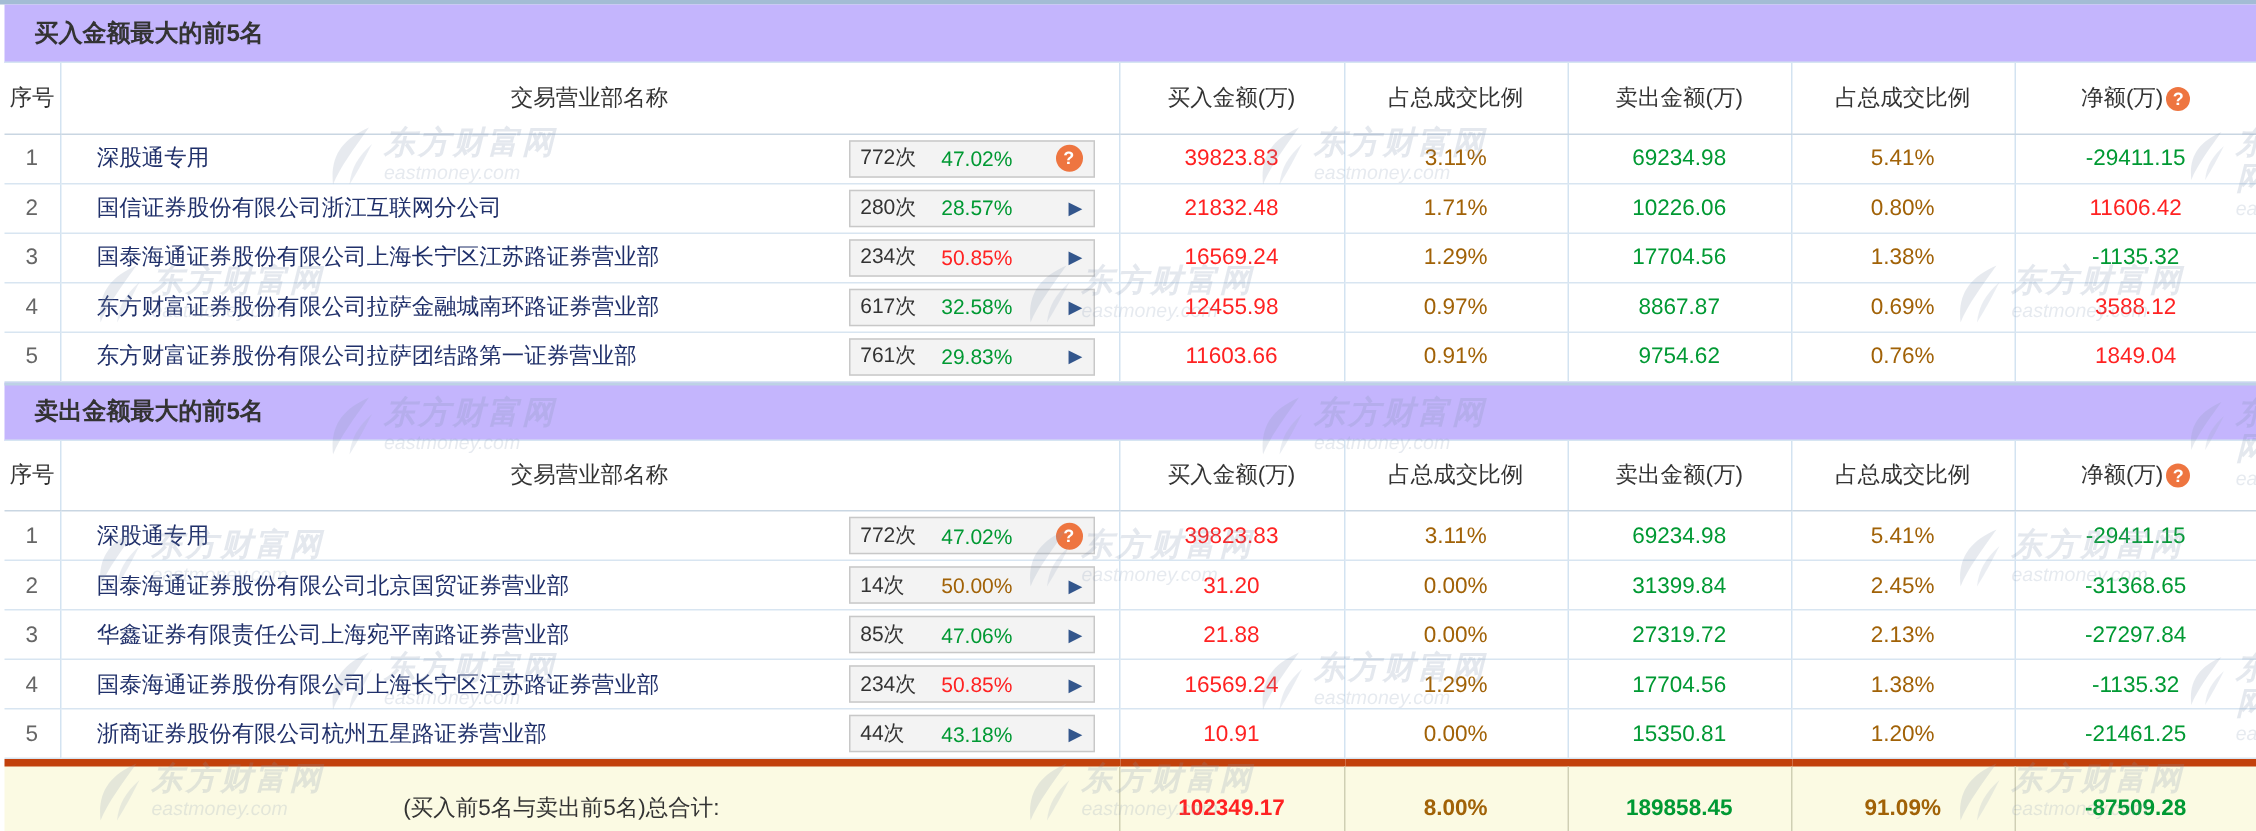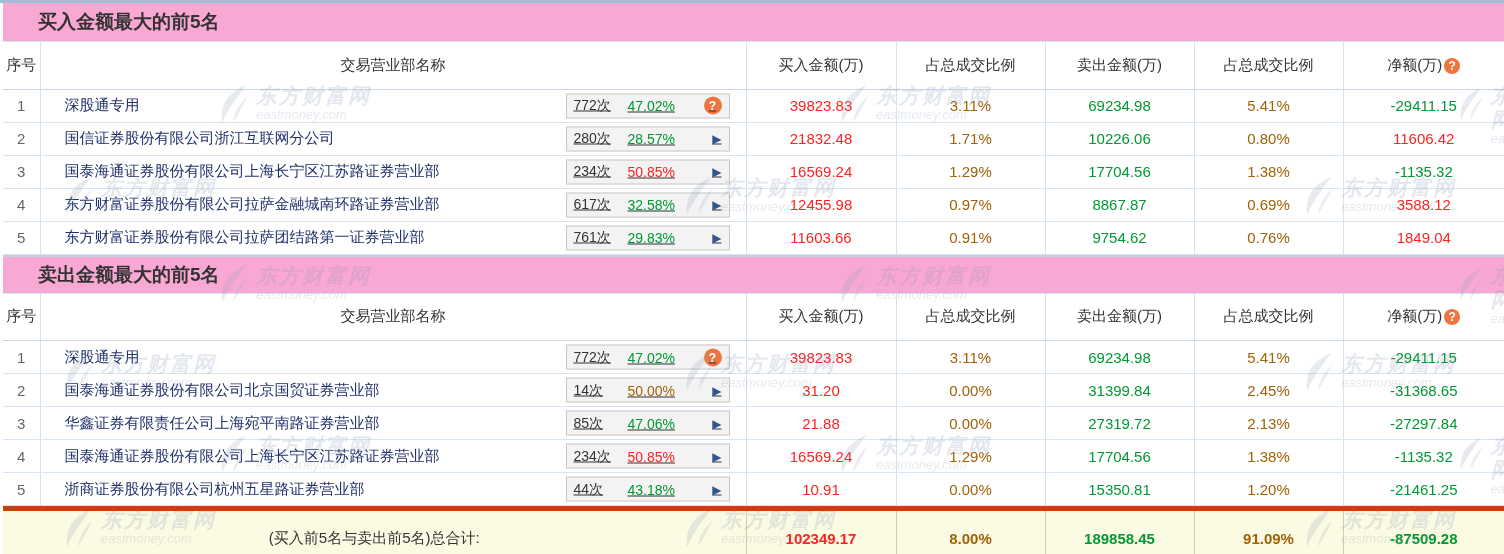--- a/index.html
+++ b/index.html
@@ -5,23 +5,23 @@
   * { box-sizing: border-box; }
   html,body { margin:0; padding:0; }
   body {
     width:1504px; height:554px; overflow:hidden; position:relative;
     background:#fff; font-family:"Liberation Sans","DejaVu Sans",sans-serif; color:#333;
   }
   .page { position:relative; border-top:3px solid #a3bcd4; padding-left:3px; z-index:1; }
 
   
   .band {
-    height:39px; background:#f9a8d4; border-bottom:1px solid #d6e5f2;
-    display:flex; align-items:center; padding-left:35px;
-    font-size:19px; font-weight:bold; color:#333;
+    height:39px; background:#c4b5fd; border-bottom:1px solid #d6e5f2;
+    display:flex; align-items:center; padding-left:20px;
+    font-size:16px; font-weight:bold; color:#333;
   }
   .band.second { border-top:2px solid #bdd2e5; }
 
   table { width:1501px; border-collapse:collapse; table-layout:fixed; }
   col.c-no   { width:37px; }
   col.c-name { width:706px; }
   col.c-v1   { width:150px; }
   col.c-v2   { width:149px; }
   col.c-v3   { width:149px; }
   col.c-v4   { width:149px; }
@@ -38,21 +38,21 @@
     border-bottom:1px solid #d8e5f1; border-right:1px solid #d3e3f1;
   }
   tbody td:last-child { border-right:none;margin-left:32px; }
   td.no-cell { color:#666; }
   td.name-cell { text-align:left; padding-left:24px; position:relative; }
   .branch-name { color:#20306a; cursor:pointer; }
 
   .badge {
     position:absolute; right:16px; top:50%; transform:translateY(-50%);
     width:164px; height:25px; background:#f3f3f3; border:1px solid #c8c8c8;
-    display:flex; align-items:center; padding:0 7px; font-size:14px; cursor:pointer;text-decoration:underline;
+    display:flex; align-items:center; padding:0 7px; font-size:14px; cursor:pointer;
   }
   .badge .cnt { color:#333; min-width:46px; text-align:left; }
   .badge .pct { flex:1; text-align:left; margin-left:8px; }
   .help-icon {
     display:inline-block; width:18px; height:18px; border-radius:50%;
     background:#ee7540; color:#fff; font-size:12px; font-weight:bold;
     line-height:18px; text-align:center; cursor:pointer;
   }
   .th-help { width:16px; height:16px; line-height:16px; vertical-align:middle; margin-left:2px; }
   .arrow-icon { color:#33568c; font-size:12px; cursor:pointer; }

